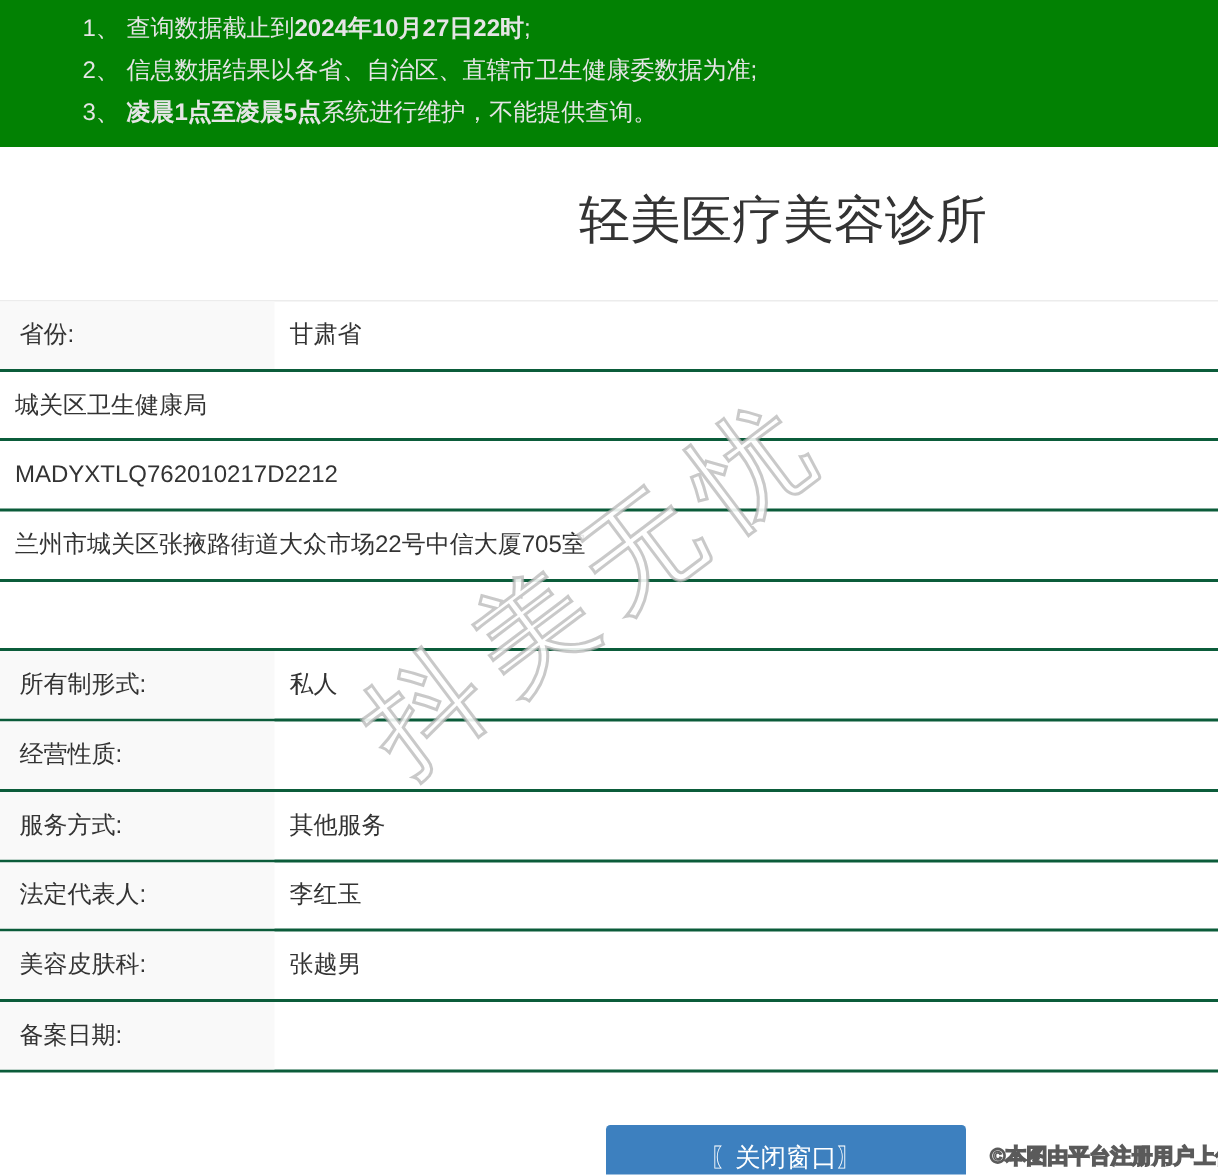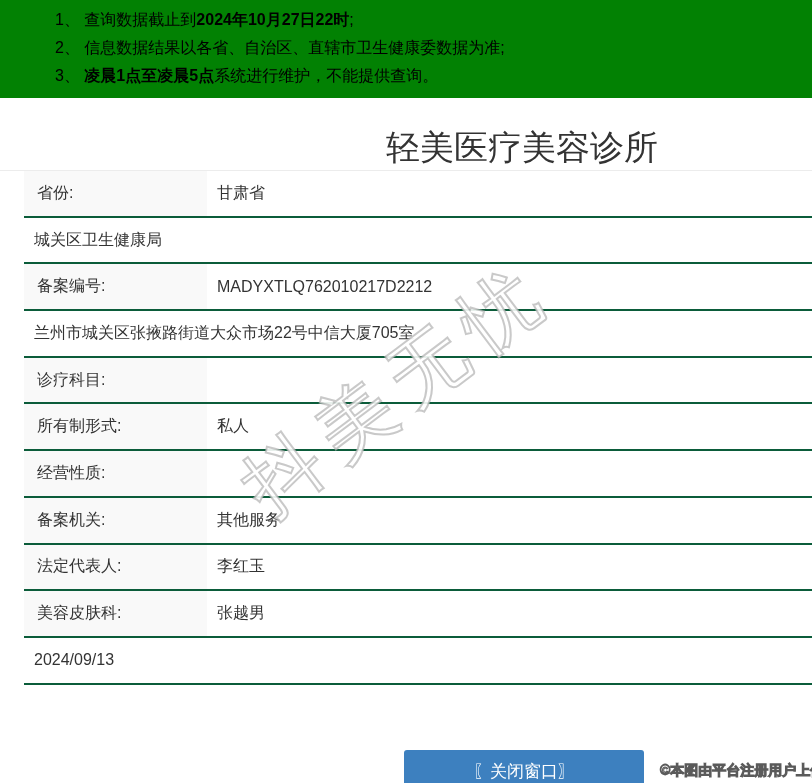--- a/index.html
+++ b/index.html
@@ -6,41 +6,41 @@
   body {
     width: 812px; height: 783px;
     position: relative; overflow: hidden;
     background: #ffffff;
     font-family: "Liberation Sans", "DejaVu Sans", sans-serif;
     color: #333333;
   }
   
   .notice {
     background: #028103;
-    color: #000000;
+    color: #e5e5e5;
     padding: 6px 10px 8px 55px;
     font-size: 16px;
   }
   .notice-line { line-height: 28px; white-space: nowrap; }
   .notice-line b { font-weight: bold; }
 
   
   .title-wrap {
     margin-top: 28px;
     height: 42px;
     text-align: center;
     transform: translateX(116px);
     font-size: 34px;
     line-height: 42px;
     color: #333333;
     white-space: nowrap;
   }
 
   
-  .table { margin-top: 2px; border-top: 1px solid #ececec; padding-left: 24px; }
+  .table { margin-top: 32px; border-top: 1px solid #ececec; }
   .row {
     display: flex;
     align-items: stretch;
     height: 44.7px;
     border-bottom: 2px solid #0b5c3a;
     font-size: 16px;
   }
   .row-label {
     width: 183px;
     flex: 0 0 183px;
@@ -115,50 +115,48 @@
 
 <div class="table">
   <div class="row">
     <div class="row-label">省份:</div>
     <div class="row-value">甘肃省</div>
   </div>
   <div class="row">
     <div class="row-value">城关区卫生健康局</div>
   </div>
   <div class="row">
-    <div class="row-label">备案编号:</div>
     <div class="row-value">MADYXTLQ762010217D2212</div>
   </div>
   <div class="row">
     <div class="row-value">兰州市城关区张掖路街道大众市场22号中信大厦705室</div>
   </div>
   <div class="row">
-    <div class="row-label">诊疗科目:</div>
   </div>
   <div class="row">
     <div class="row-label">所有制形式:</div>
     <div class="row-value">私人</div>
   </div>
   <div class="row">
     <div class="row-label">经营性质:</div>
   </div>
   <div class="row">
-    <div class="row-label">备案机关:</div>
+    <div class="row-label">服务方式:</div>
     <div class="row-value">其他服务</div>
   </div>
   <div class="row">
     <div class="row-label">法定代表人:</div>
     <div class="row-value">李红玉</div>
   </div>
   <div class="row">
     <div class="row-label">美容皮肤科:</div>
     <div class="row-value">张越男</div>
   </div>
   <div class="row">
-    <div class="row-value">2024/09/13</div>
+    <div class="row-label">备案日期:</div>
   </div>
 </div>
 
 <div class="watermark">抖美无忧</div>
 
 <button class="close-btn">〖关闭窗口〗</button>
 
 <div class="credit">©本图由平台注册用户上传</div>
 
 </body></html>

